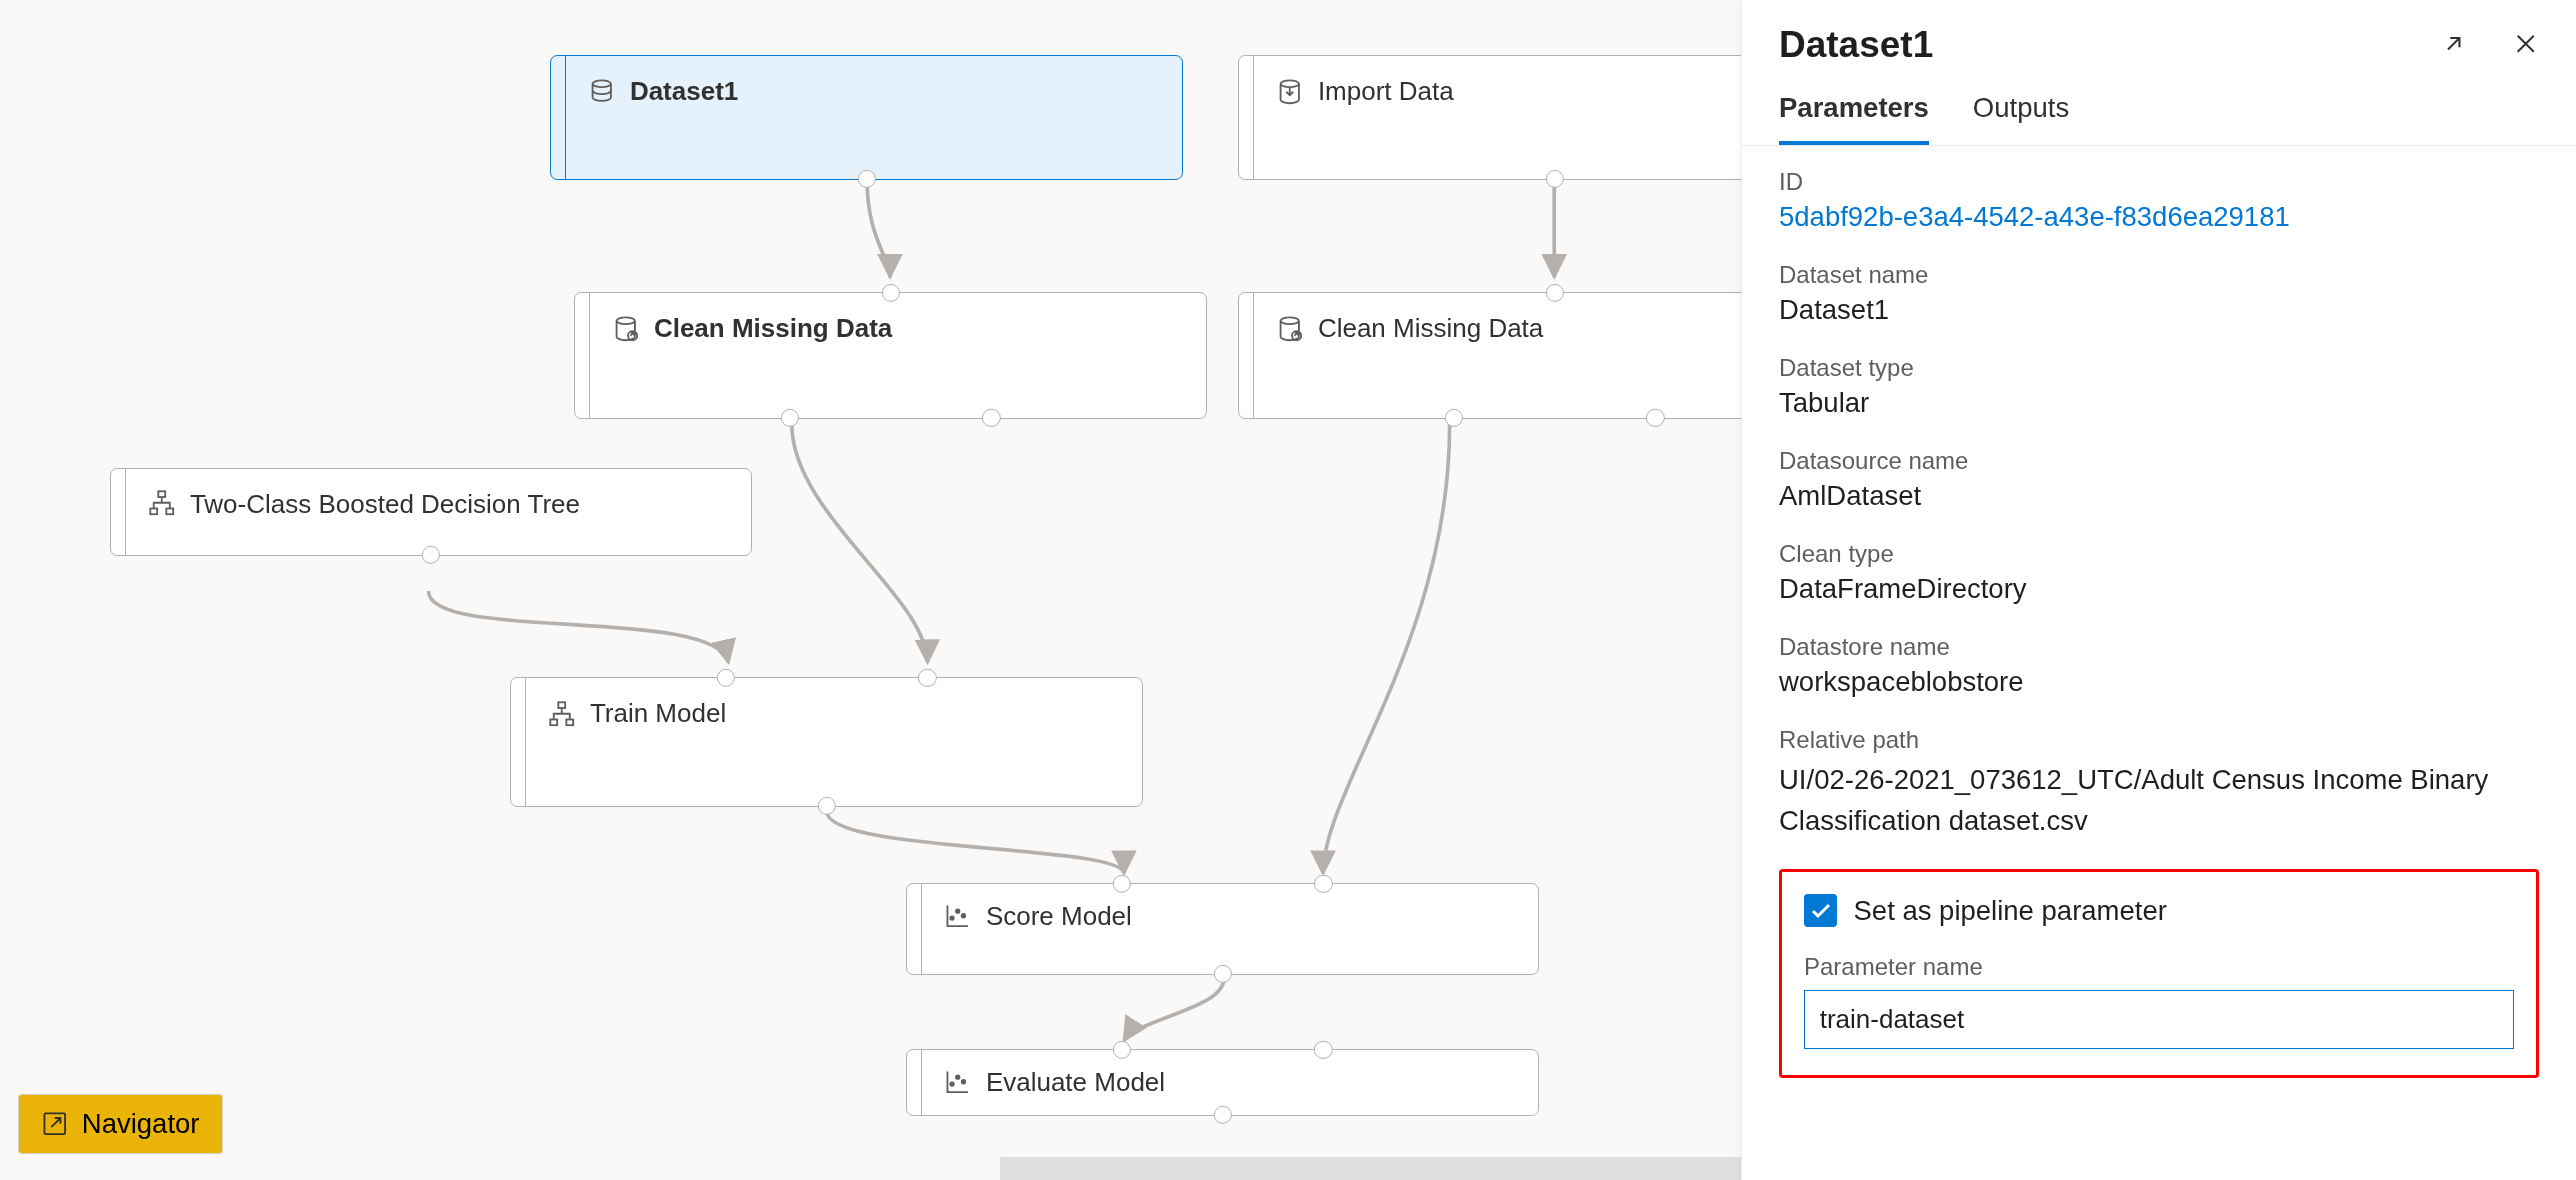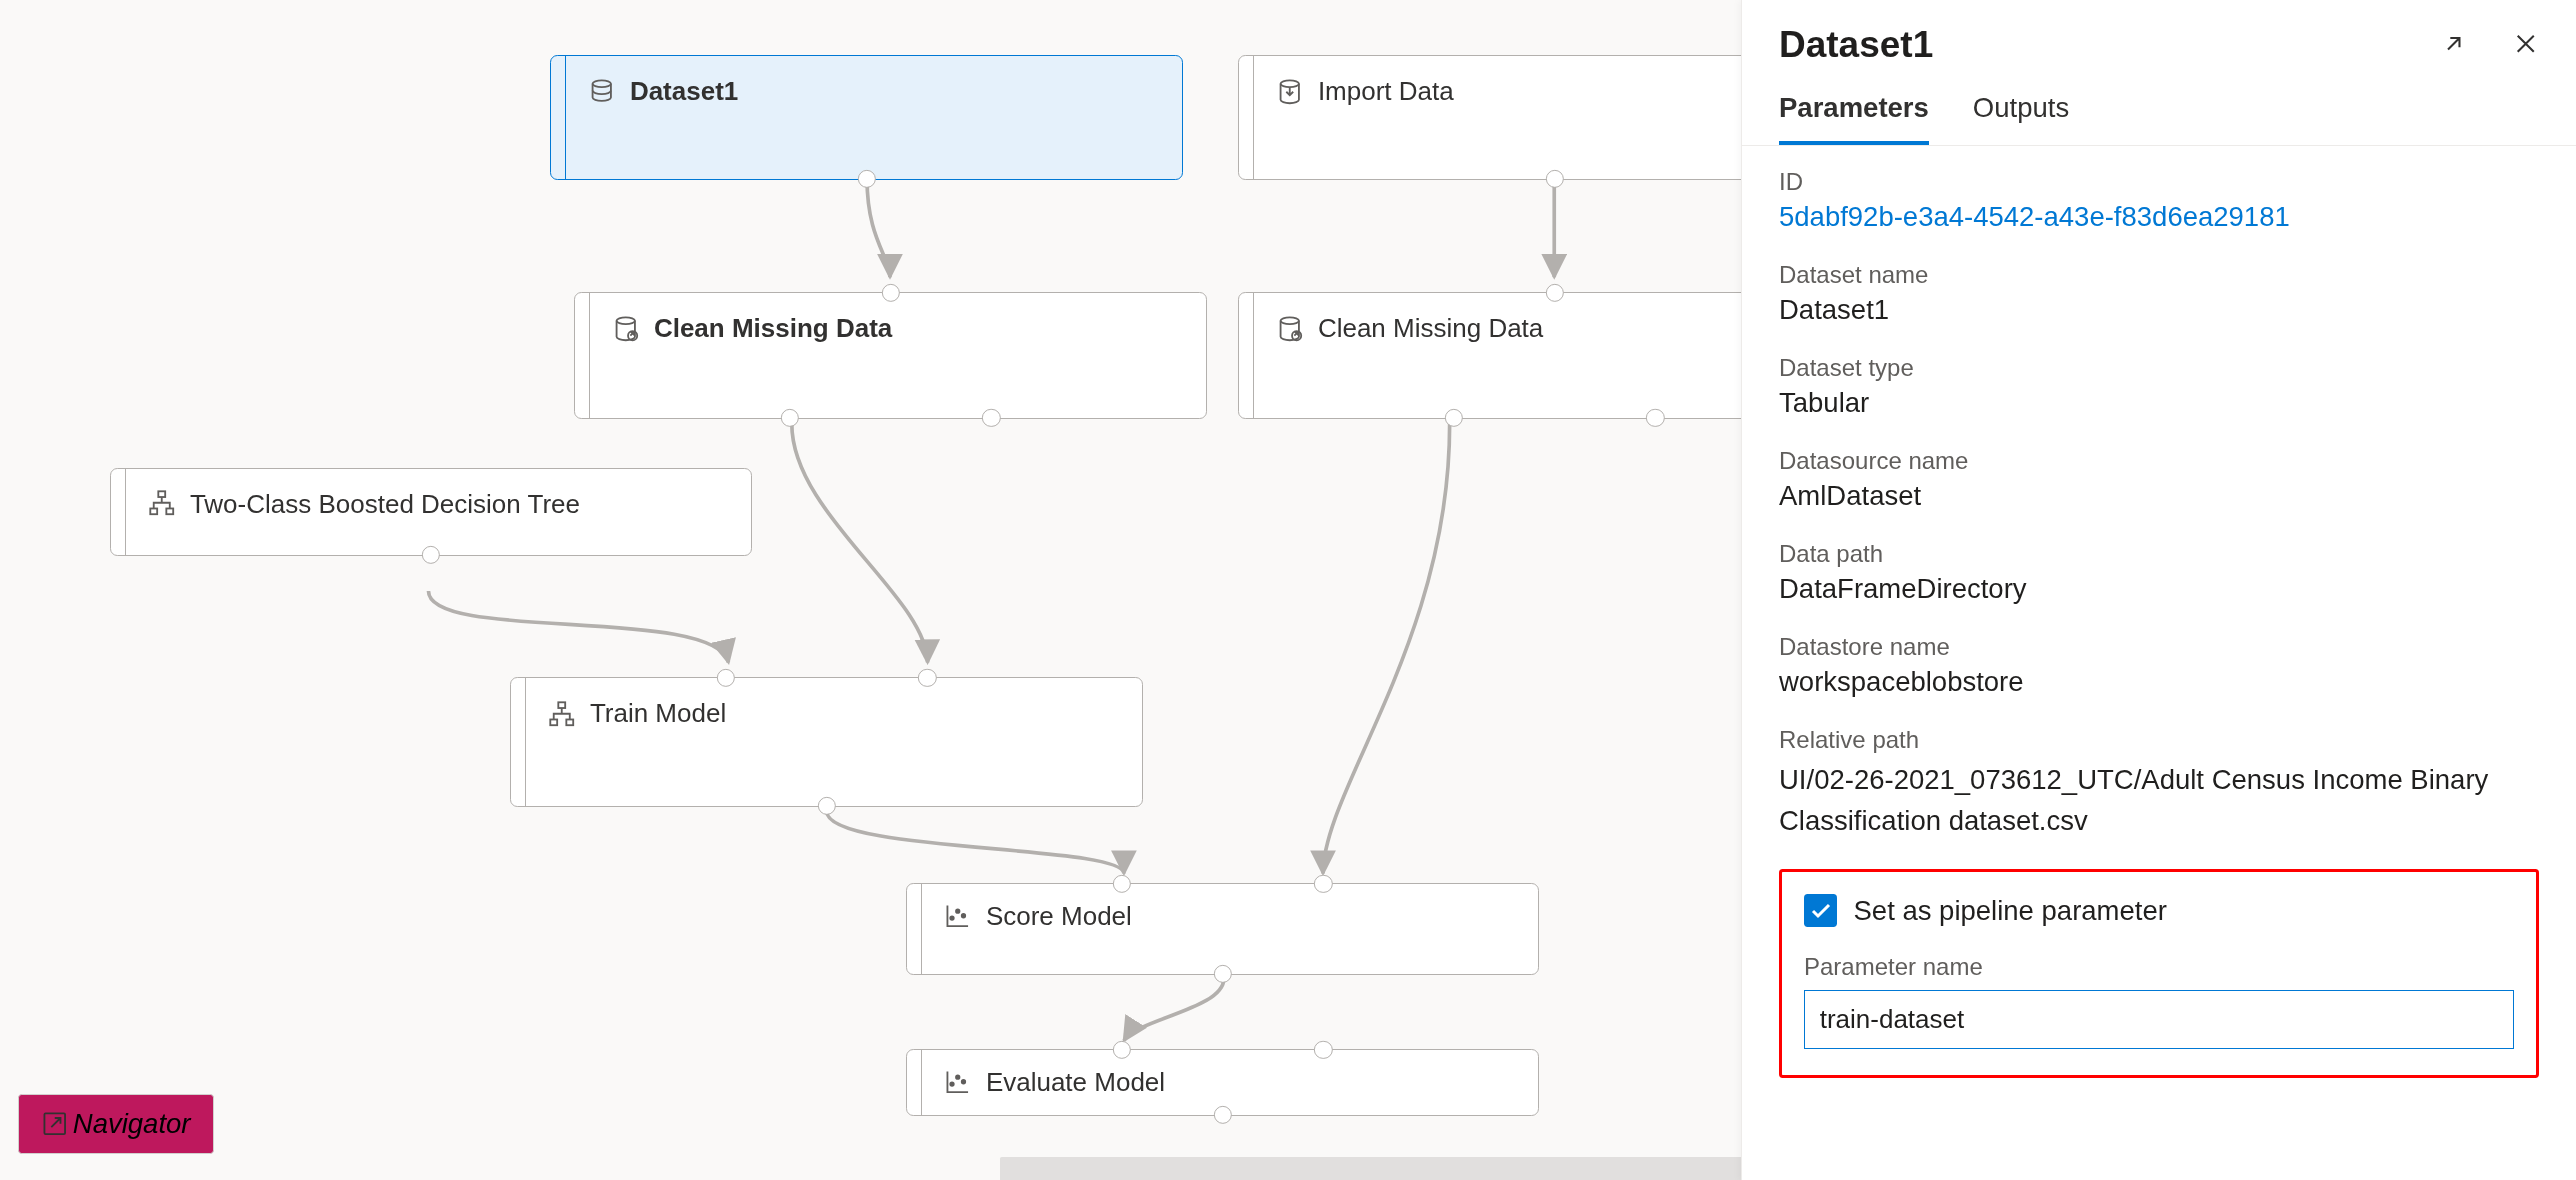--- a/index.html
+++ b/index.html
@@ -98,30 +98,29 @@
     border: 1.8px solid var(--port-stroke);
     border-radius: 50%;
     transform: translate(-50%, -50%);
     z-index: 5;
   }
   
   .navigator {
     position: absolute;
     left: 18.3px;
     bottom: 27.5px;
-    background: #be185d;
+    background: #eab308;
     border: 1.8px solid var(--gray-border-light);
     border-radius: 3.7px;
     display: flex;
     align-items: center;
-    gap: 4px;
+    gap: 13px;
     padding: 13px 22px;
     font-size: 27.5px;
     cursor: pointer;
-    font-style: italic;
   }
   .navigator .icon { width: 27.5px; height: 27.5px; color:#323130;}
   
   .scrollbar-hint {
     position:absolute;
     bottom:0;
     left:1000px;
     width:963px;
     height:24px;
     background:#c8c6c4;
@@ -448,21 +447,21 @@
       </div>
       <div class="field">
         <div class="field-label">Dataset type</div>
         <div class="field-value">Tabular</div>
       </div>
       <div class="field">
         <div class="field-label">Datasource name</div>
         <div class="field-value">AmlDataset</div>
       </div>
       <div class="field">
-        <div class="field-label">Data path</div>
+        <div class="field-label">Clean type</div>
         <div class="field-value">DataFrameDirectory</div>
       </div>
       <div class="field">
         <div class="field-label">Datastore name</div>
         <div class="field-value">workspaceblobstore</div>
       </div>
       <div class="field">
         <div class="field-label">Relative path</div>
         <div class="field-value wrap">UI/02-26-2021_073612_UTC/Adult Census Income Binary Classification dataset.csv</div>
       </div>

